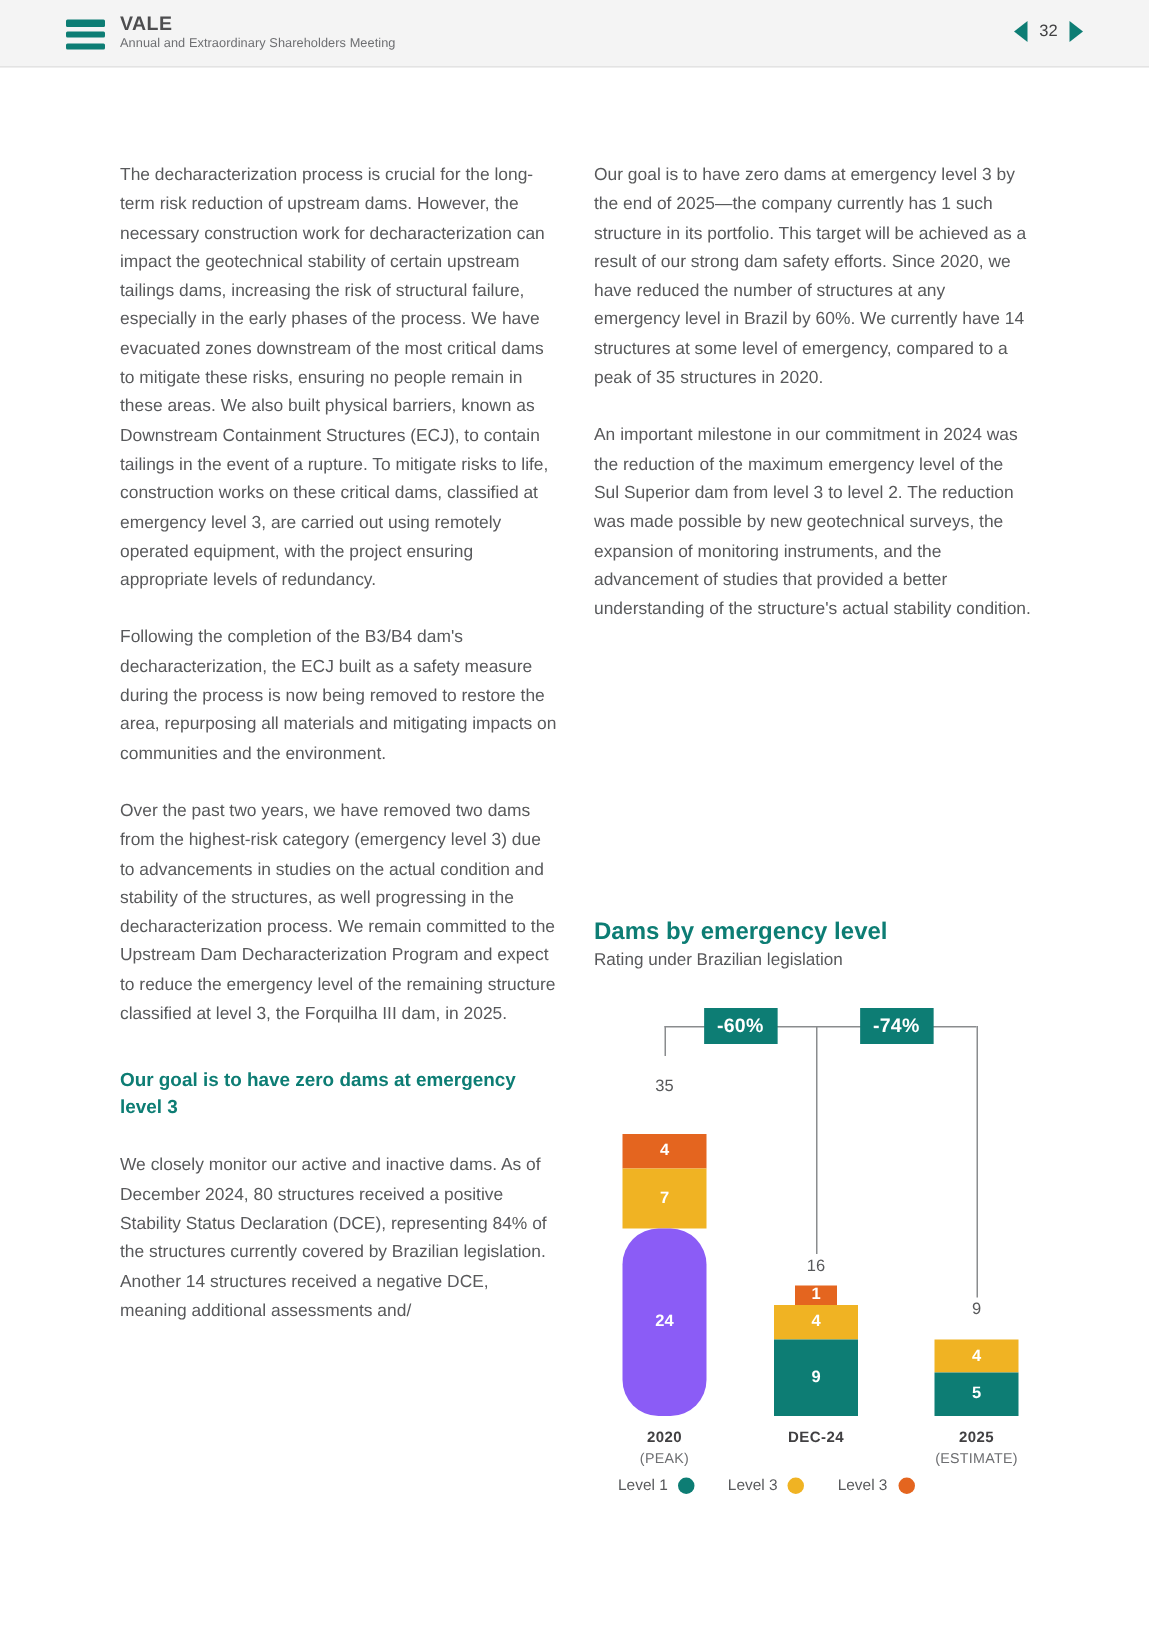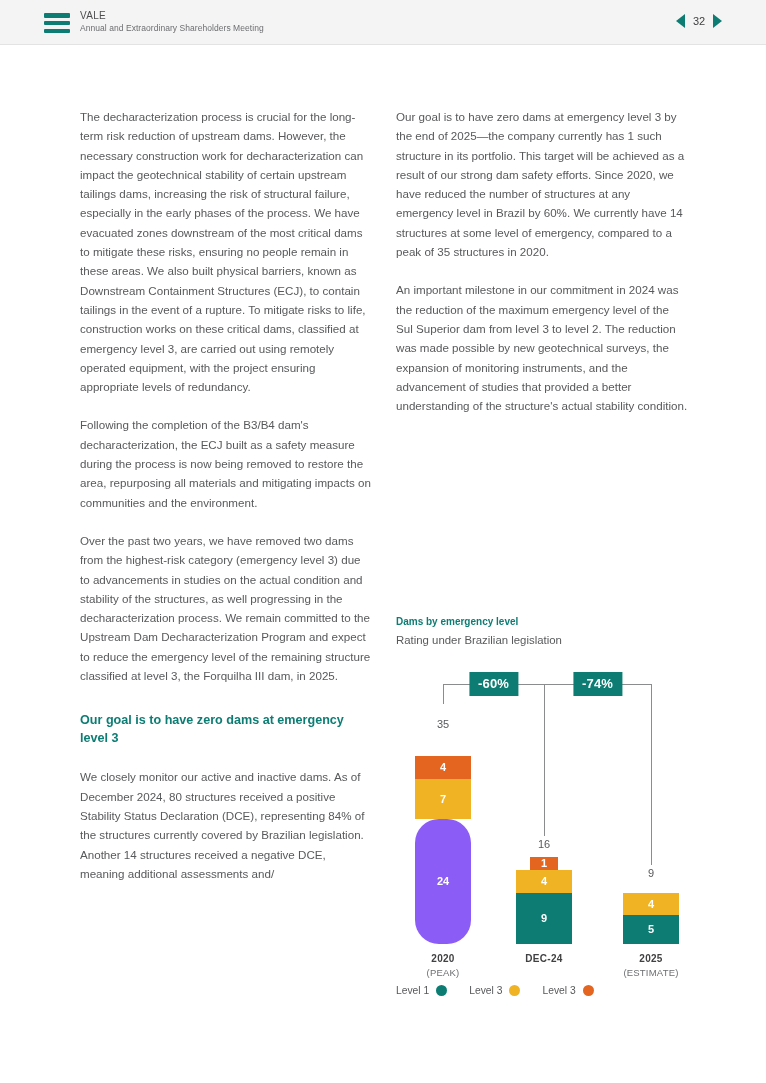--- a/index.html
+++ b/index.html
@@ -31,22 +31,22 @@
   }
   .hamburger span {
     display: block; height: 4.5px; width: 26px;
     background: #0d7d74; border-radius: 1px;
   }
   .brand {
     position: absolute;
     left: 80px; top: 10px;
   }
   .brand-title {
-    font-size: 10px;
-    font-weight: normal;
+    font-size: 13px;
+    font-weight: bold;
     color: #4d4d4f;
     letter-spacing: .3px;
     line-height: 12px;
   }
   .brand-sub {
     font-size: 8.5px;
     color: #6d6e71;
     line-height: 13px;
     letter-spacing: .05px;
   }
@@ -104,21 +104,21 @@
   }
 
   
   .chart {
     position: absolute;
     left: 396px;
     top: 568px;
     width: 300px;
   }
   .chart-title {
-    font-size: 10px; font-weight: bold; color: #0d7d74;
+    font-size: 16px; font-weight: bold; color: #0d7d74;
     line-height: 17px; margin: 0;
   }
   .chart-sub {
     font-size: 11.4px; color: #58595b; line-height: 17px; margin: 2px 0 0 0;
   }
 
   .plot {
     position: relative;
     width: 300px;
     height: 330px;
@@ -167,21 +167,21 @@
   .x-main {
     font-size: 10px; font-weight: bold; color: #414042; letter-spacing: .3px;
     line-height: 14px;
   }
   .x-note {
     font-size: 9.5px; color: #6d6e71; letter-spacing: .2px; line-height: 14px;
   }
 
   .legend {
     position: absolute;
-    left: 0; bottom: 0;
+    left: 16px; bottom: 0;
     display: flex; align-items: center; gap: 22px;
   }
   .legend-item { display: flex; align-items: center; gap: 7px; }
   .legend-label { font-size: 10.3px; color: #58595b; }
   .legend-dot { width: 11px; height: 11px; border-radius: 50%; display: block; }
 </style>
 </head>
 <body>
 
 <div class="header">

